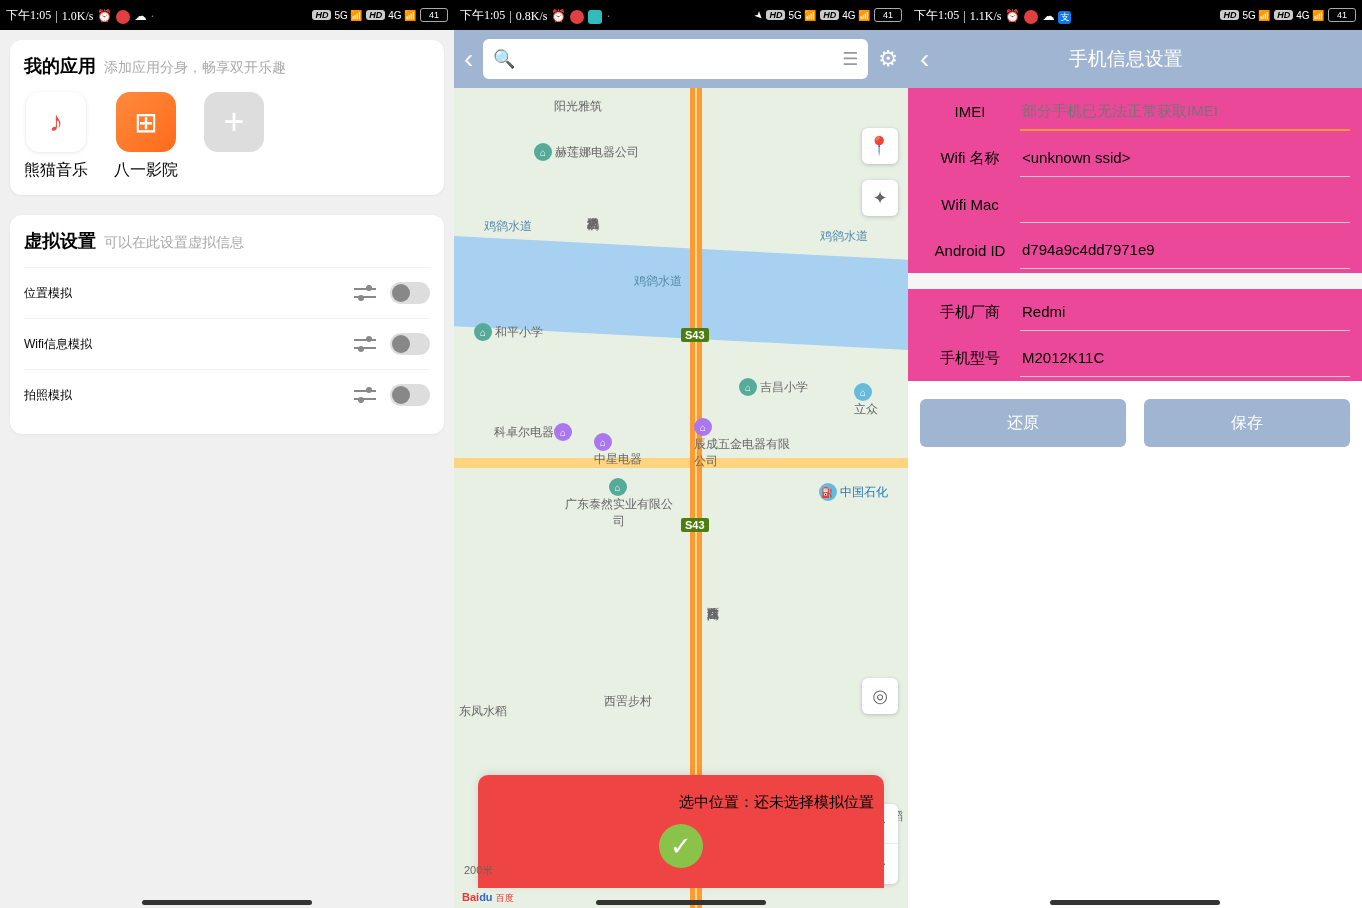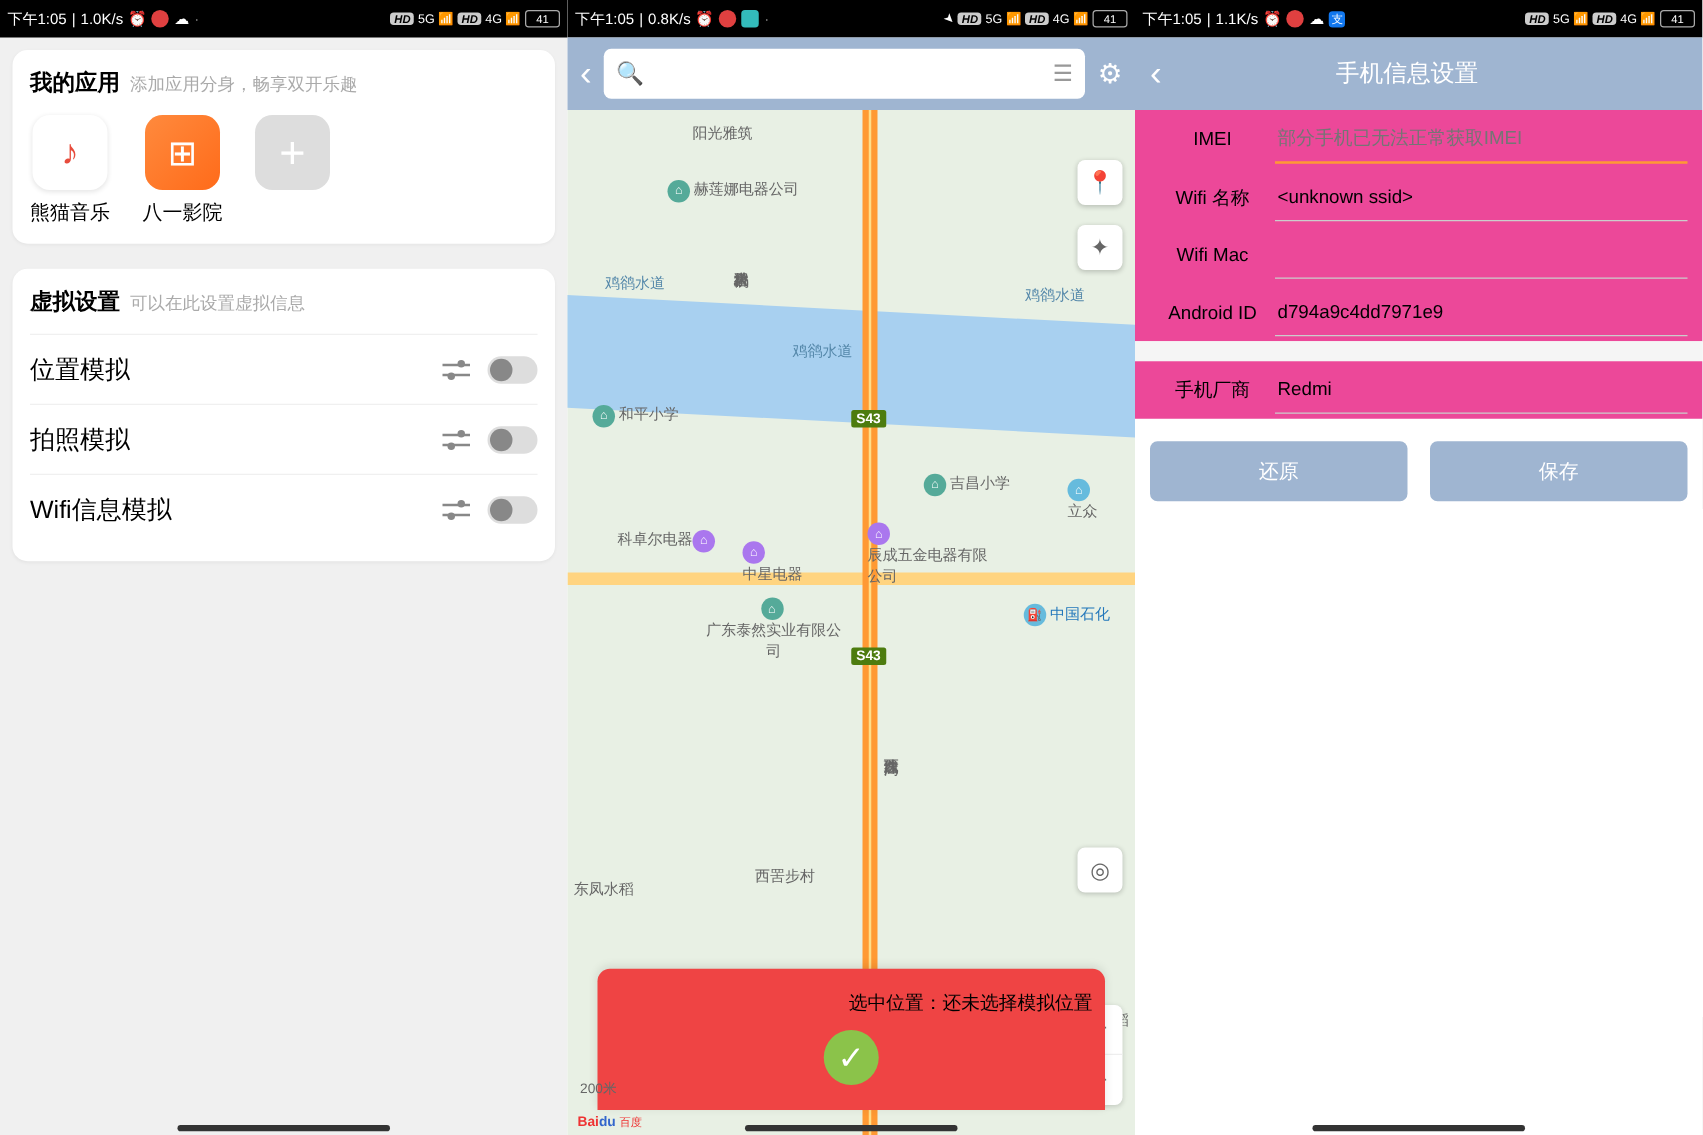--- a/index.html
+++ b/index.html
@@ -4,21 +4,21 @@
 <style>
 * { margin: 0; padding: 0; box-sizing: border-box; }
 body { font-family: -apple-system, "PingFang SC", "Microsoft YaHei", sans-serif; background: #f5f5f5; width: 1362px; height: 908px; overflow: hidden; }
 .container { display: flex; width: 100%; height: 100%; }
 .phone { flex: 1; position: relative; background: #fff; border-right: 0; display: flex; flex-direction: column; height: 100%; }
 .phone:nth-child(1) { background: #f0f0f0; }
 .phone:nth-child(3) { background: #fff; }
 
 
 .status-bar { height: 30px; background: #000; color: #fff; display: flex; align-items: center; justify-content: space-between; padding: 0 6px; font-size: 12px; }
-.status-left { display: flex; align-items: center; gap: 4px; }
+.status-left { display: flex; align-items: flex-end; gap: 4px; font-family: Liberation Serif, serif; }
 .status-right { display: flex; align-items: center; gap: 3px; font-size: 10px; }
 .badge-hd { background: #ccc; color: #000; border-radius: 3px; padding: 0 3px; font-size: 9px; font-weight: bold; font-style: italic; }
 .battery { border: 1px solid #aaa; border-radius: 3px; width: 28px; height: 14px; display: flex; align-items: center; justify-content: center; font-size: 9px; position: relative; }
 .alarm { color: #fff; }
 .red-dot { width: 14px; height: 14px; background: #e04040; border-radius: 50%; display: inline-block; }
 .blue-sq { width: 14px; height: 14px; background: #3bb; border-radius: 3px; display: inline-block; }
 .loc-arrow { transform: rotate(45deg); display: inline-block; }
 
 
 .card { background: #fff; margin: 10px; border-radius: 12px; padding: 14px; box-shadow: 0 1px 3px rgba(0,0,0,0.05); }
@@ -27,21 +27,21 @@
 .card-sub { font-size: 14px; color: #aaa; }
 .app-grid { display: flex; gap: 26px; }
 .app-item { display: flex; flex-direction: column; align-items: center; gap: 8px; }
 .app-icon { width: 60px; height: 60px; border-radius: 14px; display: flex; align-items: center; justify-content: center; font-size: 28px; }
 .app-icon.music { background: #fff; box-shadow: 0 1px 4px rgba(0,0,0,0.1); color: #e74c3c; }
 .app-icon.video { background: linear-gradient(135deg,#ff8a3d,#ff6b1a); color: #fff; }
 .app-icon.add { background: #ddd; color: #fff; font-size: 36px; }
 
 .setting-row { display: flex; align-items: center; justify-content: space-between; padding: 14px 0; border-top: 1px solid #f0f0f0; }
 .setting-row:first-of-type { border-top: 1px solid #f0f0f0; margin-top: 4px; }
-.setting-label { font-size: 20px; }
+.setting-label { font-size: 12px; }
 .setting-ctrls { display: flex; align-items: center; gap: 14px; }
 .adjust-icon { width: 22px; height: 18px; position: relative; }
 .adjust-icon::before, .adjust-icon::after { content: ""; position: absolute; left: 0; right: 0; height: 2px; background: #888; }
 .adjust-icon::before { top: 4px; }
 .adjust-icon::after { bottom: 4px; }
 .adjust-icon span { position: absolute; width: 6px; height: 6px; background: #888; border-radius: 50%; top: 1px; left: 12px; }
 .adjust-icon span:nth-child(2) { top: auto; bottom: 1px; left: 4px; }
 .toggle { width: 40px; height: 22px; background: #ddd; border-radius: 11px; position: relative; }
 .toggle::after { content: ""; position: absolute; width: 18px; height: 18px; background: #888; border-radius: 50%; top: 2px; left: 2px; }
 
@@ -141,31 +141,31 @@
       <span class="setting-label">位置模拟</span>
       <div class="setting-ctrls">
         <div class="adjust-icon">
               <span></span>
               <span></span>
             </div>
         <div class="toggle"></div>
       </div>
     </div>
     <div class="setting-row">
-      <span class="setting-label">拍照模拟</span>
+      <span class="setting-label">Wifi信息模拟</span>
       <div class="setting-ctrls">
         <div class="adjust-icon">
               <span></span>
               <span></span>
             </div>
         <div class="toggle"></div>
       </div>
     </div>
     <div class="setting-row">
-      <span class="setting-label">Wifi信息模拟</span>
+      <span class="setting-label">拍照模拟</span>
       <div class="setting-ctrls">
         <div class="adjust-icon">
               <span></span>
               <span></span>
             </div>
         <div class="toggle"></div>
       </div>
     </div>
   </div>
   <div class="nav-pill"></div>
@@ -292,20 +292,24 @@
       <div class="form-label">Android ID</div>
       <input class="form-input" value="d794a9c4dd7971e9" style="">
     </div>
   </div>
   <div class="section-gap"></div>
   <div class="form-section">
     <div class="form-row">
       <div class="form-label">手机厂商</div>
       <input class="form-input" value="Redmi" style="">
     </div>
+    <div class="form-row">
+      <div class="form-label">手机型号</div>
+      <input class="form-input" value="M2012K11C" style="">
+    </div>
   </div>
 
   <div class="btn-row">
     <button class="btn">还原</button>
     <button class="btn">保存</button>
   </div>
   <div class="nav-pill"></div>
 </div>
 </div>
 

